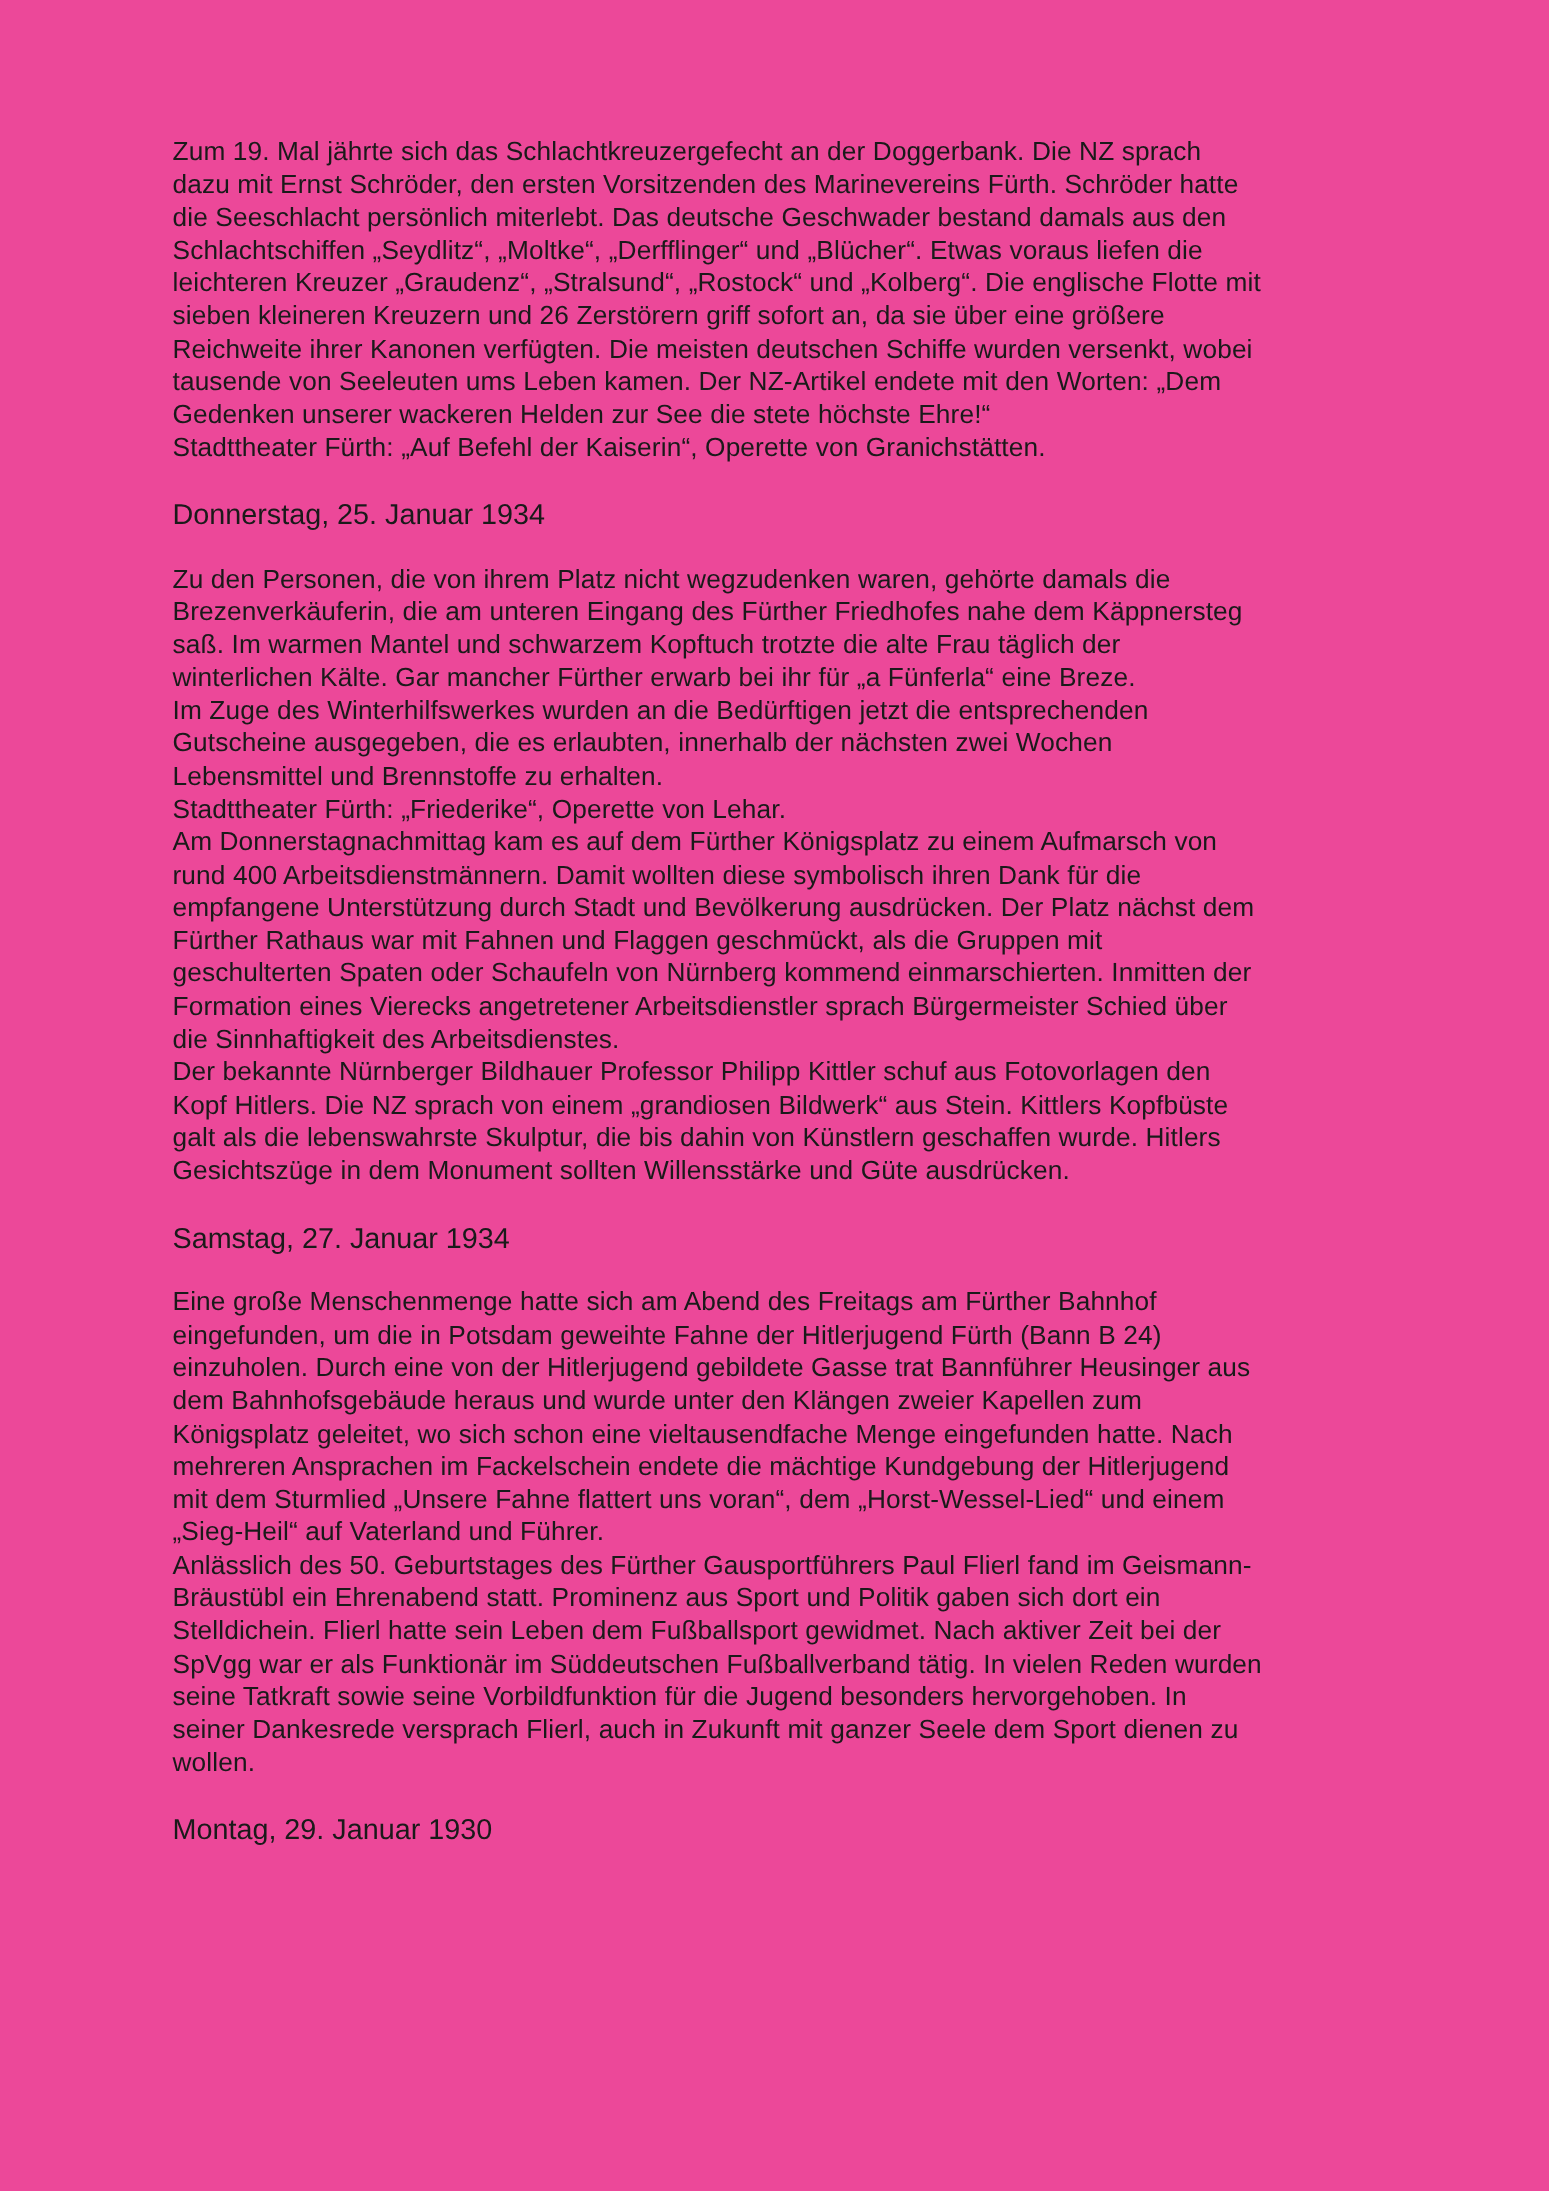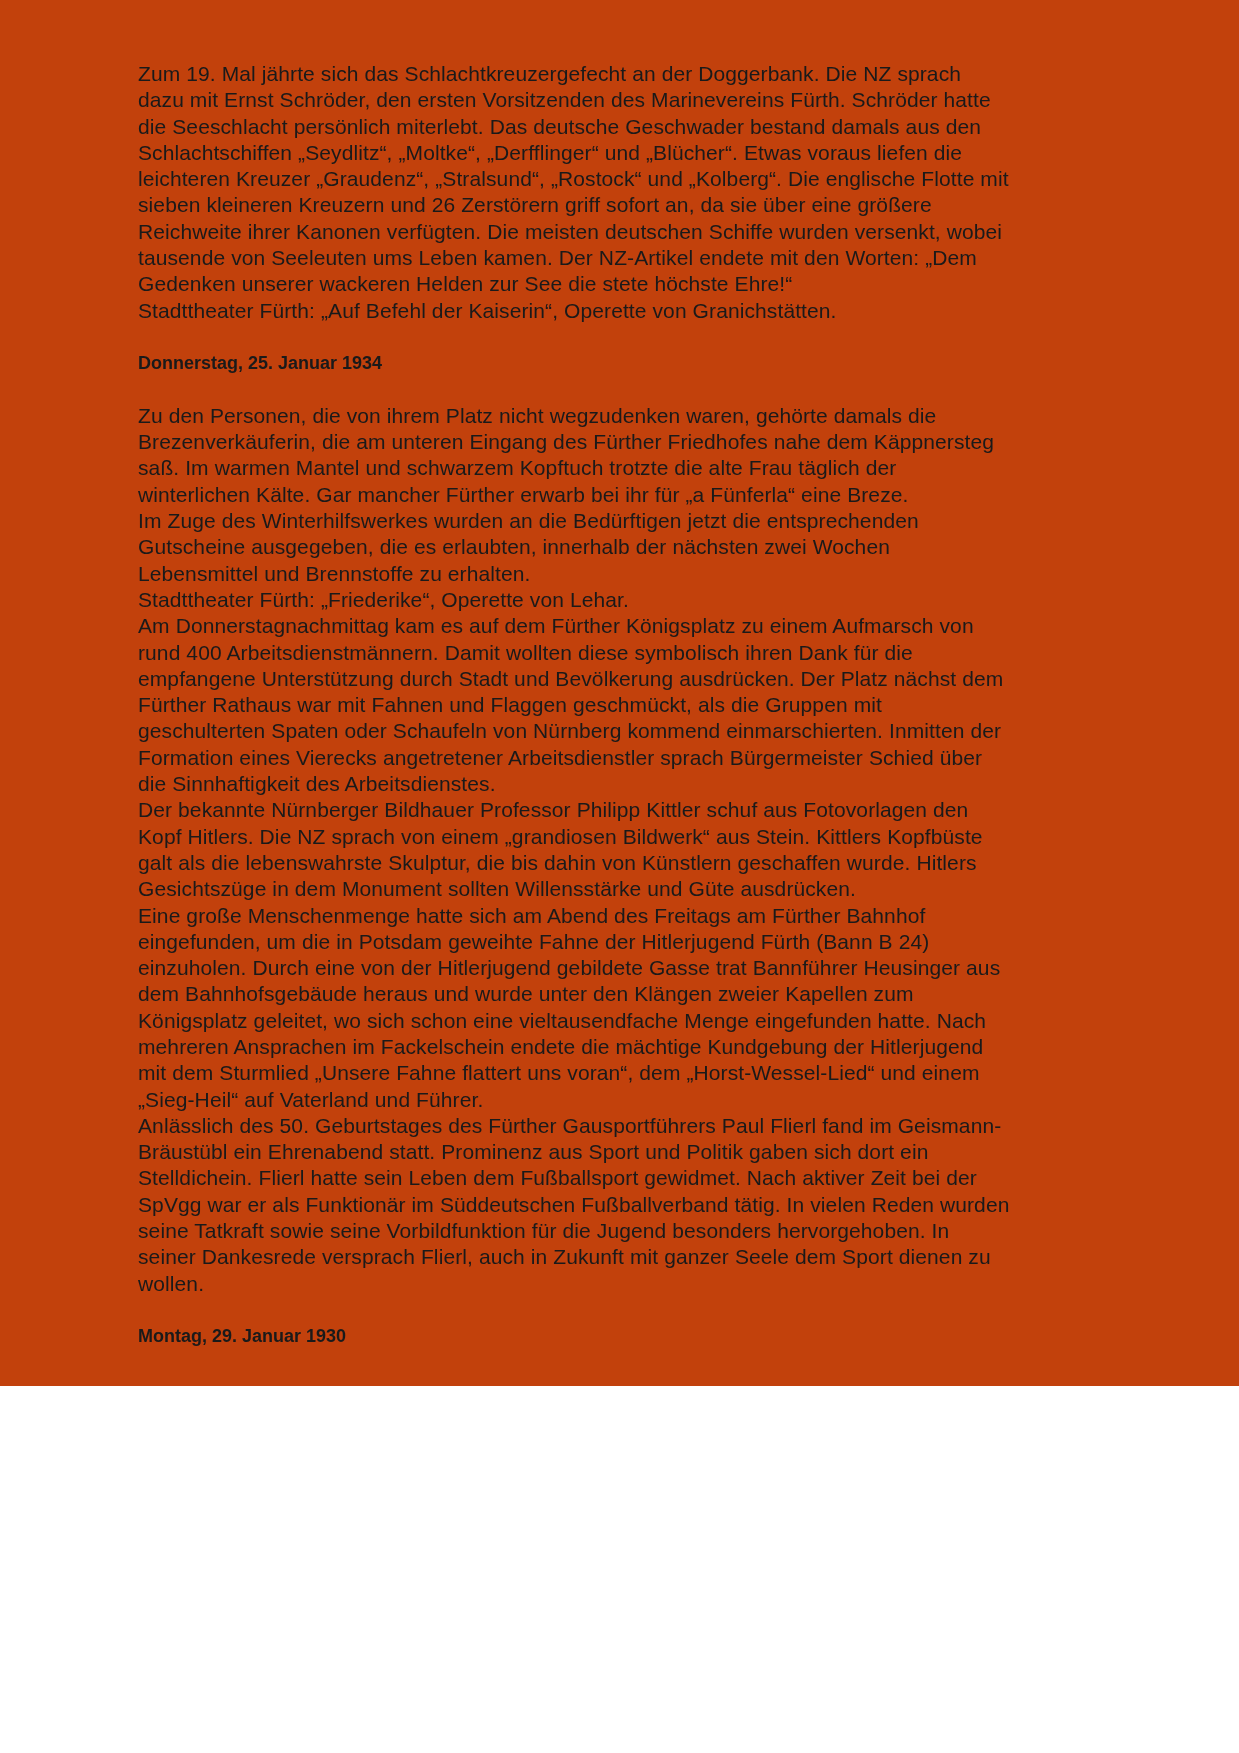--- a/index.html
+++ b/index.html
@@ -10,36 +10,36 @@
   body {
     width: 1239px;
     height: 1753px;
     overflow: hidden;
     font-family: "Liberation Sans", "DejaVu Sans", sans-serif;
     color: #1a1a1a;
   }
   .doc-page {
     box-sizing: border-box;
     width: 1239px;
-    height: 1386px;
-    padding: 61px 60px 0 138px;
-    background: #c2410c;
+    height: 1753px;
+    padding: 109px 60px 0 138px;
+    background: #ec4899;
   }
   .doc-body {
     margin: 0;
     font-size: 21px;
     line-height: 26.3px;
     white-space: pre;       
     letter-spacing: 0.1px;
   }
   .doc-heading {
     margin: 26.3px 0 26.3px 0;  
-    font-size: 18px;
+    font-size: 23px;
     line-height: 26.3px;
-    font-weight: bold;
+    font-weight: normal;
     white-space: pre;
   }
 </style>
 </head>
 <body>
 
 <div class="doc-page">
 
   <p class="doc-body">Zum 19. Mal jährte sich das Schlachtkreuzergefecht an der Doggerbank. Die NZ sprach
 dazu mit Ernst Schröder, den ersten Vorsitzenden des Marinevereins Fürth. Schröder hatte
@@ -69,20 +69,21 @@
 empfangene Unterstützung durch Stadt und Bevölkerung ausdrücken. Der Platz nächst dem
 Fürther Rathaus war mit Fahnen und Flaggen geschmückt, als die Gruppen mit
 geschulterten Spaten oder Schaufeln von Nürnberg kommend einmarschierten. Inmitten der
 Formation eines Vierecks angetretener Arbeitsdienstler sprach Bürgermeister Schied über
 die Sinnhaftigkeit des Arbeitsdienstes.
 Der bekannte Nürnberger Bildhauer Professor Philipp Kittler schuf aus Fotovorlagen den
 Kopf Hitlers. Die NZ sprach von einem „grandiosen Bildwerk“ aus Stein. Kittlers Kopfbüste
 galt als die lebenswahrste Skulptur, die bis dahin von Künstlern geschaffen wurde. Hitlers
 Gesichtszüge in dem Monument sollten Willensstärke und Güte ausdrücken.</p>
 
+  <div class="doc-heading">Samstag, 27. Januar 1934</div>
 
   <p class="doc-body">Eine große Menschenmenge hatte sich am Abend des Freitags am Fürther Bahnhof
 eingefunden, um die in Potsdam geweihte Fahne der Hitlerjugend Fürth (Bann B 24)
 einzuholen. Durch eine von der Hitlerjugend gebildete Gasse trat Bannführer Heusinger aus
 dem Bahnhofsgebäude heraus und wurde unter den Klängen zweier Kapellen zum
 Königsplatz geleitet, wo sich schon eine vieltausendfache Menge eingefunden hatte. Nach
 mehreren Ansprachen im Fackelschein endete die mächtige Kundgebung der Hitlerjugend
 mit dem Sturmlied „Unsere Fahne flattert uns voran“, dem „Horst-Wessel-Lied“ und einem
 „Sieg-Heil“ auf Vaterland und Führer.
 Anlässlich des 50. Geburtstages des Fürther Gausportführers Paul Flierl fand im Geismann-

